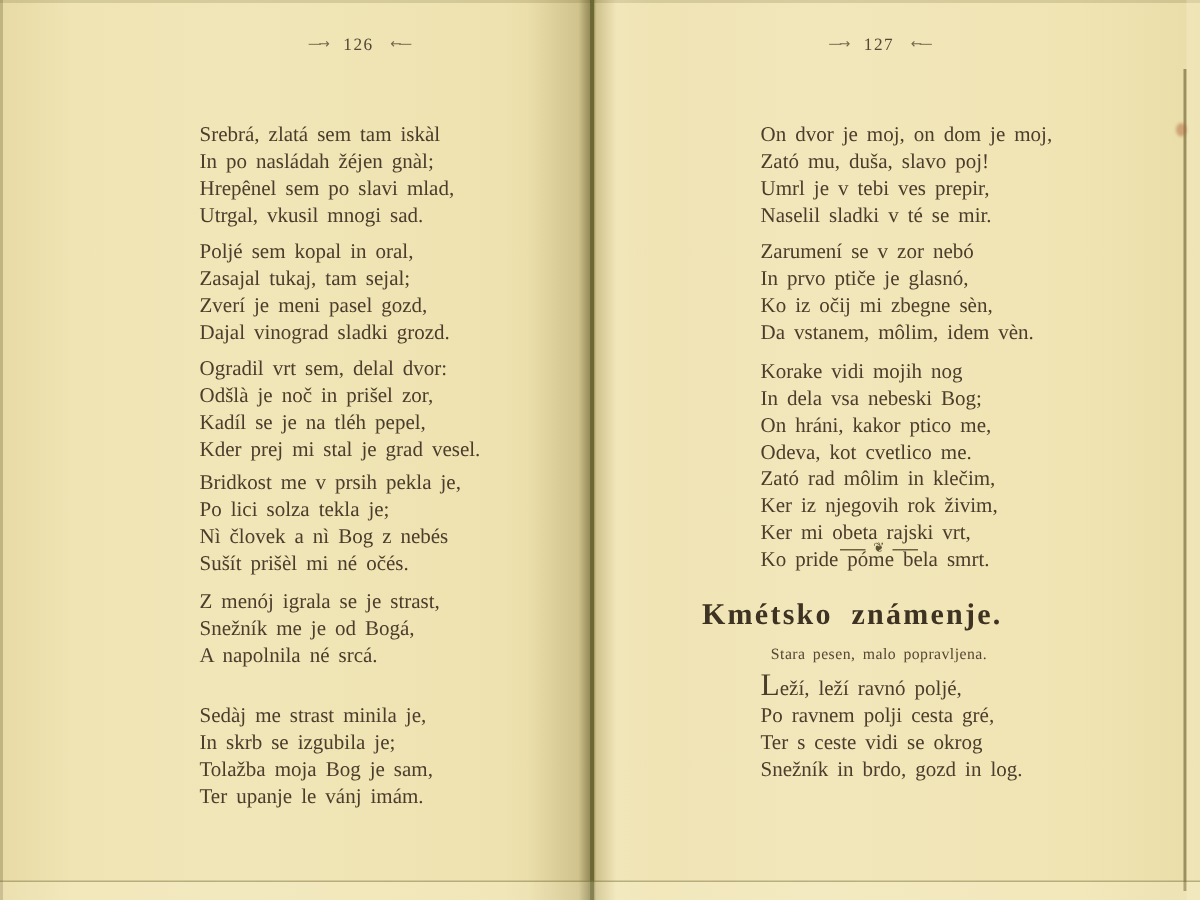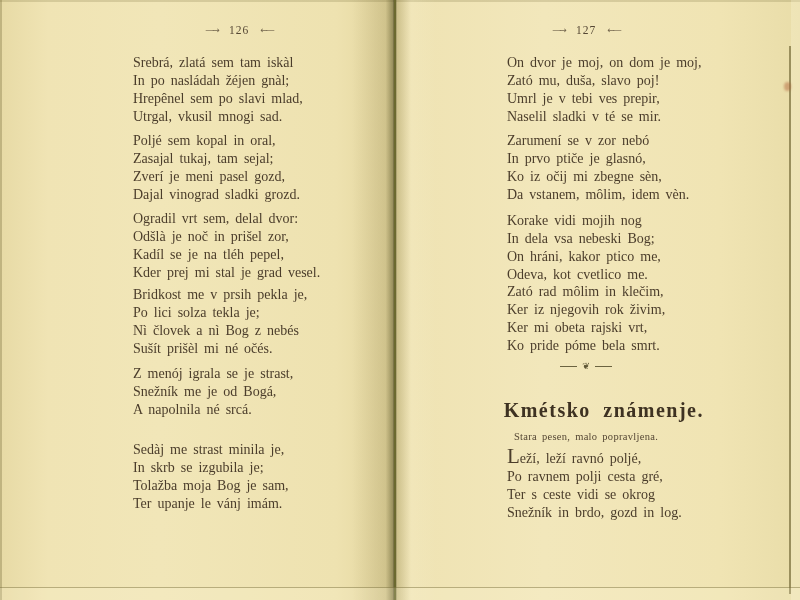--- a/index.html
+++ b/index.html
@@ -20,35 +20,35 @@
   .edge-bottom-strip{ position:absolute; left:0; top:588px; width:800px; height:12px; background:rgba(255,250,220,.18); }
   .stain { position:absolute; left:784px; top:82px; width:7px; height:9px; border-radius:50%;
            background:rgba(172,92,50,.45); filter:blur(1px); }
 
   .pg-header { position:absolute; display:flex; align-items:center; justify-content:center; gap:11px;
                font-size:11.5px; letter-spacing:1px; color:#554734; }
   .pg-header .flourish { font-family:"DejaVu Sans",sans-serif; font-size:9px; letter-spacing:-2px; opacity:.8; }
   .hdr-left  { left:133px; top:24px; width:212px; }
   .hdr-right { left:468px; top:24px; width:236px; }
 
-  .stanza { position:absolute; }
+  .stanza { position:absolute;margin-top:28px; }
   .col-left .stanza  { left:133px; width:235px; }
   .col-right .stanza { left:507px; width:235px; }
   .line { font-size:14px; line-height:18px; word-spacing:2.5px; white-space:nowrap; }
 
   .st-l0 { top:54px; }  .st-l1 { top:132px; } .st-l2 { top:210px; }
   .st-l3 { top:286px; } .st-l4 { top:365px; } .st-l5 { top:441px; }
   .st-r0 { top:54px; }  .st-r1 { top:132px; } .st-r2 { top:212px; } .st-r3 { top:283px; }
 
   .ornament { position:absolute; left:468px; top:362px; width:236px;
               display:flex; align-items:center; justify-content:center; gap:5px; color:#5d5534; }
   .orn-line { width:17px; height:1px; background:#6b6340; }
   .orn-glyph { font-family:"DejaVu Sans",sans-serif; font-size:9px; line-height:9px; }
 
-  .poem-title { position:absolute; left:468px; top:399px; width:236px; text-align:right;
+  .poem-title { position:absolute; left:468px; top:399px; width:236px; text-align:left;
                 font-size:20px; font-weight:bold; letter-spacing:1.5px; word-spacing:6px; color:#3e3222; }
   .poem-subtitle { position:absolute; left:468px; top:431px; width:236px; text-align:center;
                    font-size:10.5px; word-spacing:2px; letter-spacing:.3px; color:#554734; }
   .poem-body { position:absolute; left:507px; top:447px; width:240px; }
   .drop-cap { font-size:21px; line-height:18px; }
 </style>
 </head>
 <body>
 
 <div class="book">

